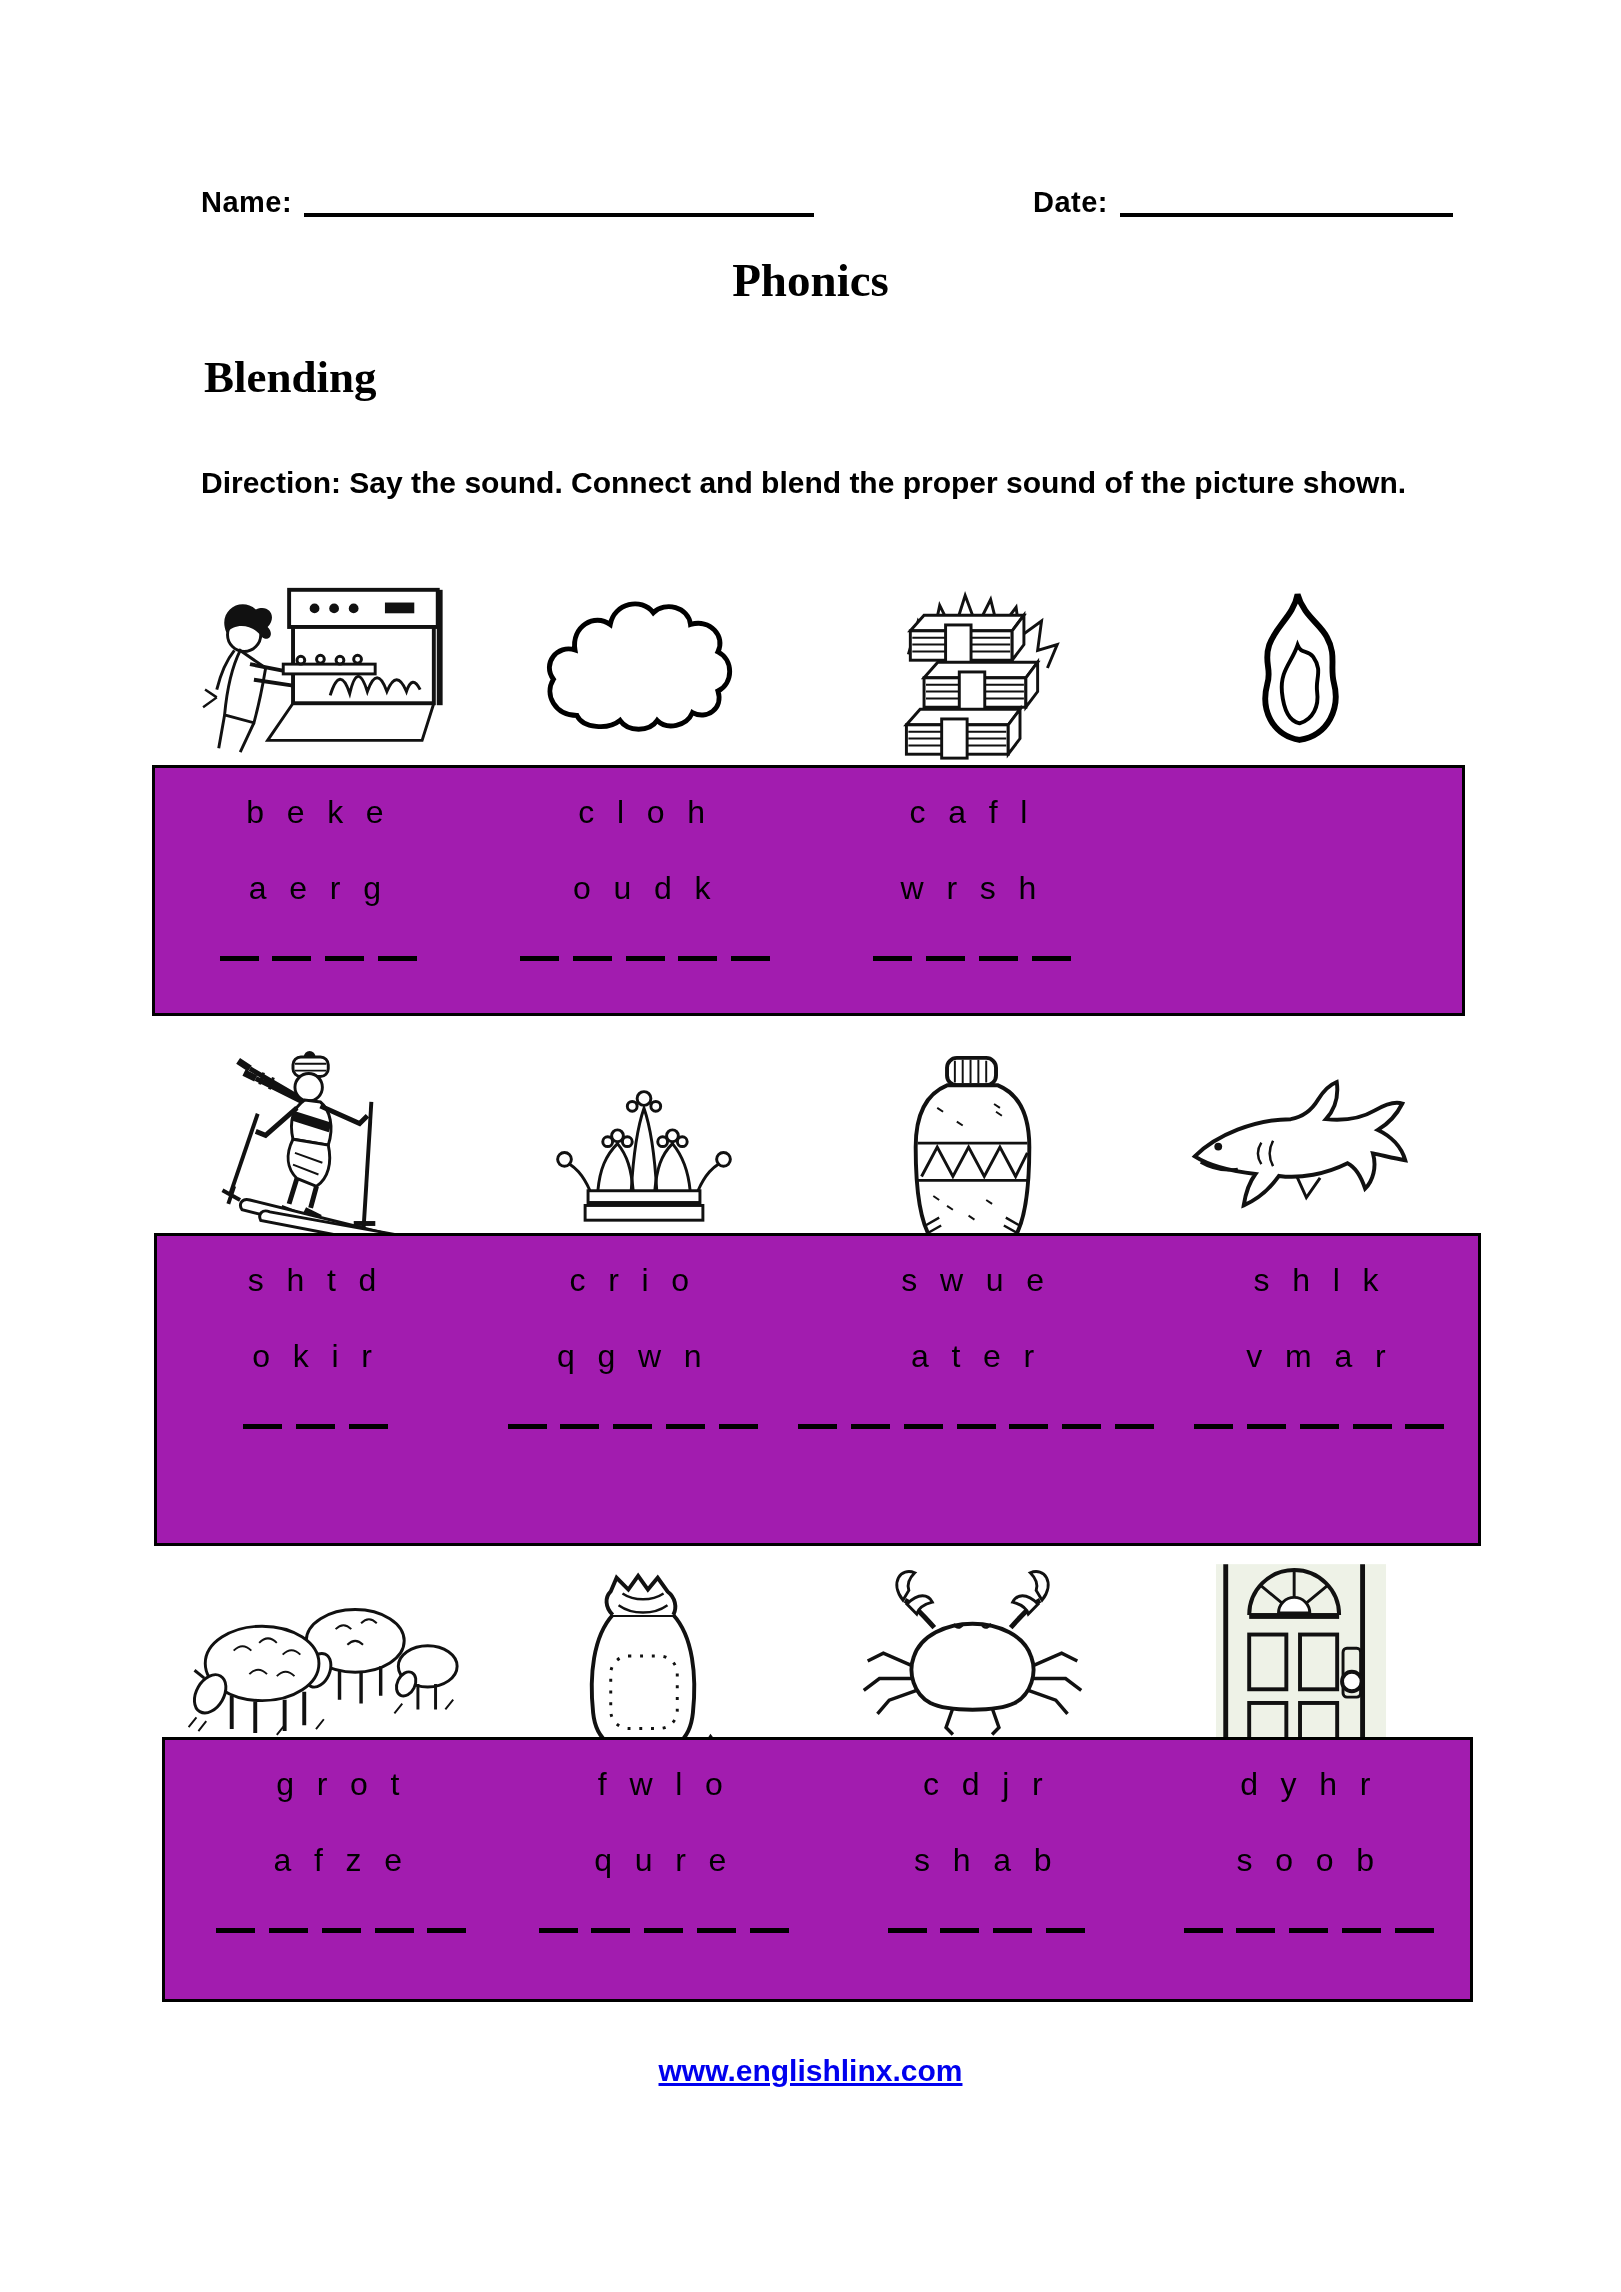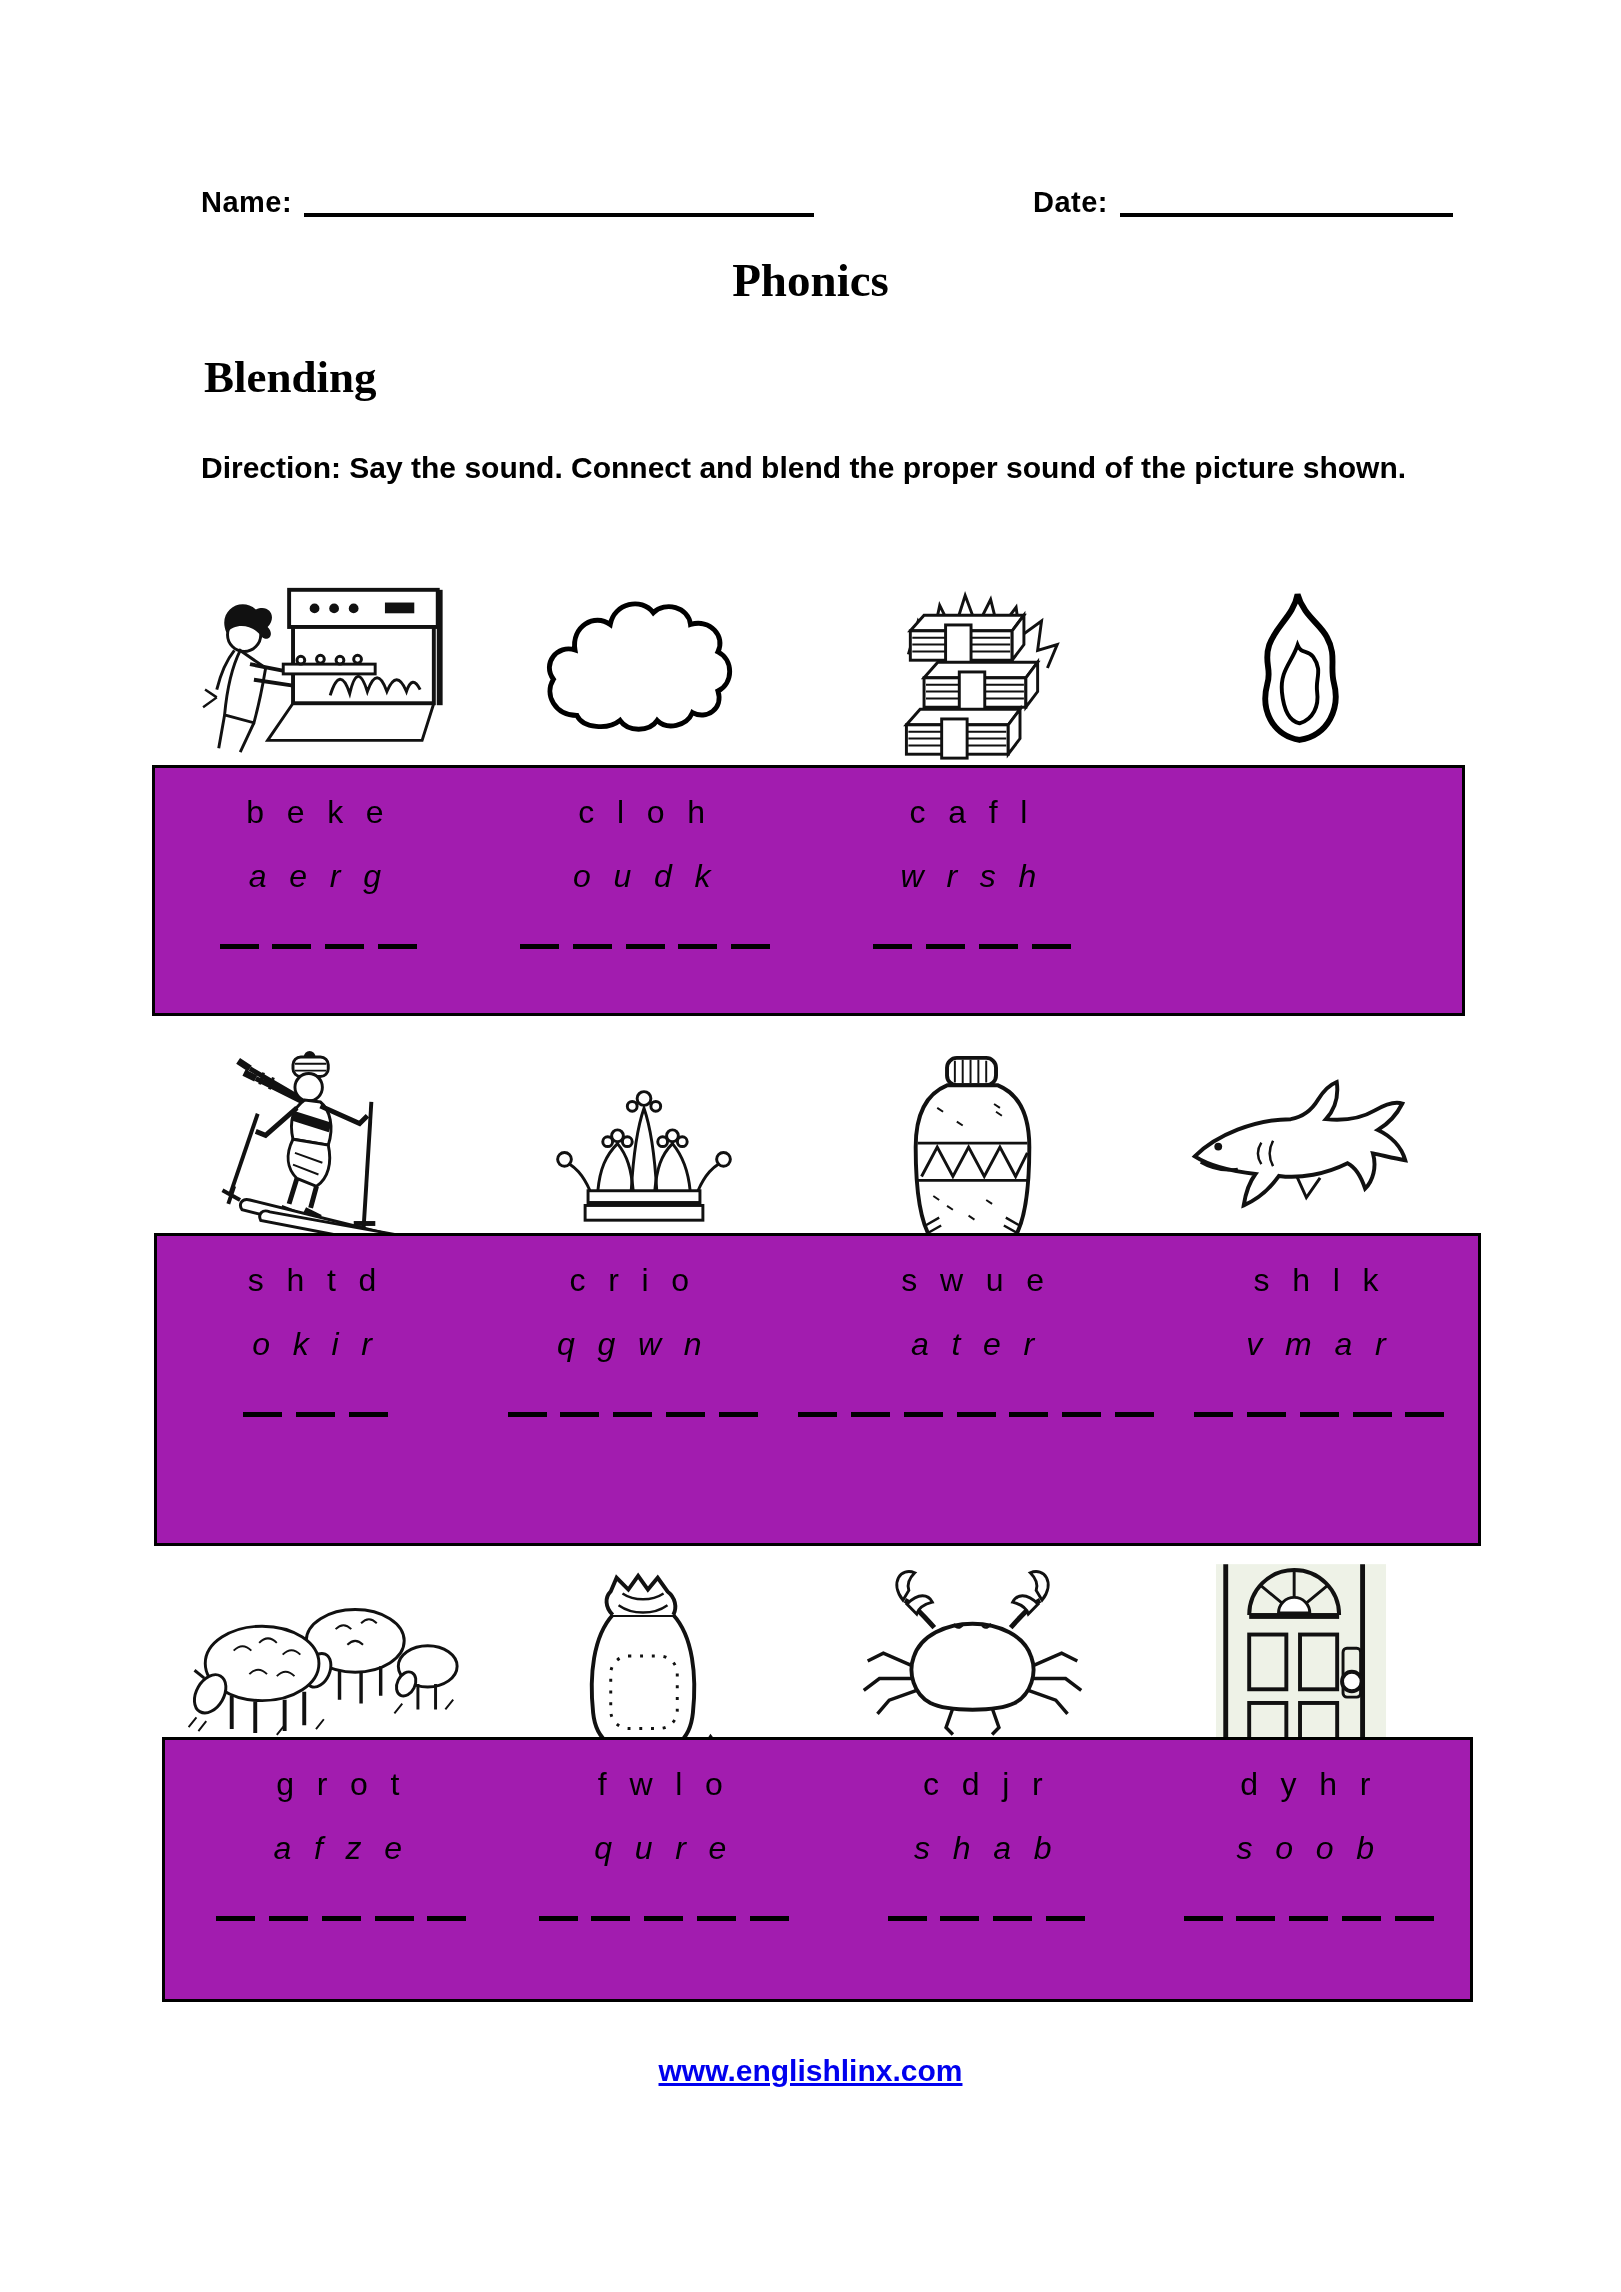--- a/index.html
+++ b/index.html
@@ -13,39 +13,39 @@
   .hd-line{display:inline-block;height:3.9px;background:#000;margin-left:11.8px;margin-bottom:2px;}
   .name-line{width:510px;}
   .date-line{width:333px;}
   .date-group{margin-left:203px;}
   .hd-group{display:flex;align-items:flex-end;}
   
   .title{position:absolute;top:253px;left:0;width:100%;text-align:center;
     font-family:"Liberation Serif",serif;font-weight:bold;font-size:47px;}
   .section-title{position:absolute;top:351px;left:204px;
     font-family:"Liberation Serif",serif;font-weight:bold;font-size:45px;}
-  .direction{position:absolute;top:446px;left:201px;width:1245px;
+  .direction{position:absolute;top:461px;left:201px;width:1245px;
     font-size:30px;font-weight:bold;line-height:1.45;letter-spacing:0px;}
   
   .pics{position:absolute;left:152px;width:1313px;display:grid;
     grid-template-columns:repeat(4,1fr);justify-items:center;align-items:center;}
   .pics-1{top:576px;height:184px;}
   .pics-2{top:1045px;height:192px;}
   .pics-3{top:1560px;height:174px;}
   .pic{display:flex;justify-content:center;align-items:center;}
   
   .lbox{position:absolute;border:3.9px solid #000;background:#a21caf;display:grid;
     grid-template-columns:repeat(4,1fr);box-sizing:border-box;}
   .box-1{top:765px;left:152px;width:1313px;height:251px;}
   .box-2{top:1233px;left:154px;width:1327px;height:313px;text-align:center;}
   .box-3{top:1737px;left:162px;width:1311px;height:265px;padding-left:15px;}
   .cell{display:flex;flex-direction:column;align-items:center;}
   .letters{font-size:32px;letter-spacing:6.9px;white-space:nowrap;}
   .l1{margin-top:25.5px;}
-  .l2{margin-top:27px;font-style:italic;}
+  .l2{margin-top:39px;}
   .dashline{margin-top:49px;white-space:nowrap;line-height:0;}
   .dash{display:inline-block;width:39px;height:5.9px;background:#000;margin:0 6.9px;}
   
   .footer{position:absolute;top:2054px;left:0;width:100%;text-align:center;}
   .footer a{font-size:30px;font-weight:bold;color:#0000ee;text-decoration:underline;}
   svg{display:block;}
 </style>
 </head>
 <body>
 

